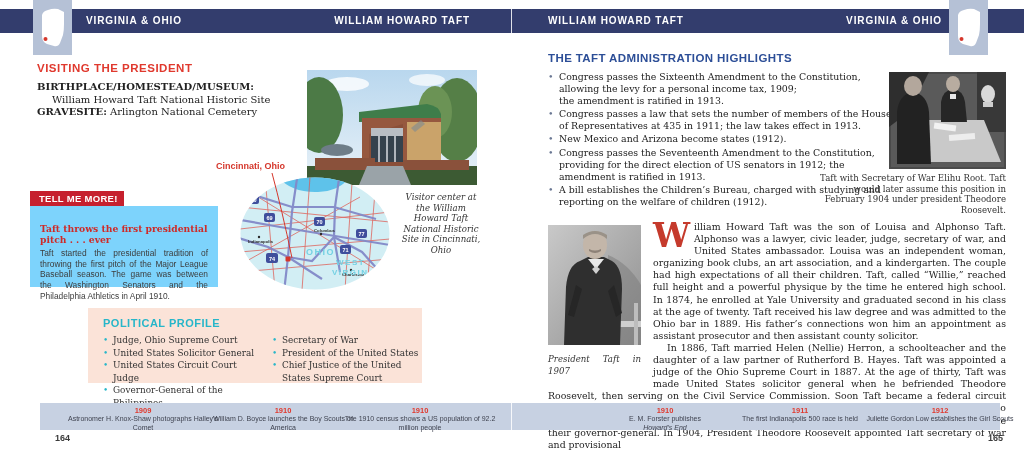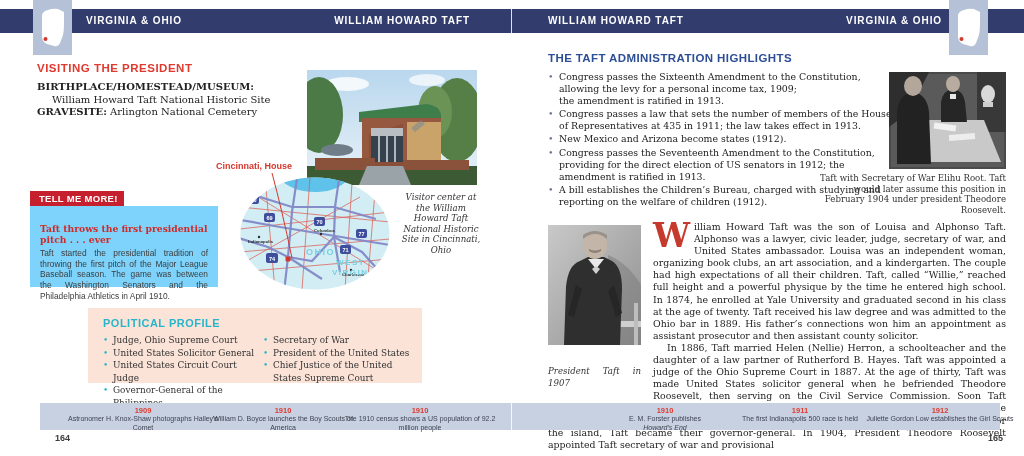--- a/index.html
+++ b/index.html
@@ -31,40 +31,40 @@
   .map-wrap { position:absolute; left:240px; top:177px; width:150px; height:113px; }
   .cinci-label { position:absolute; left:216px; top:161px; color:#d5372c; font-size:9px; font-weight:bold; }
   .leader-svg { position:absolute; left:268px; top:170px; width:32px; height:94px; }
   .tmm-tab { position:absolute; left:30px; top:191px; width:94px; height:19px; background:#c6202e;
     color:#fff; font-size:9.5px; font-weight:bold; letter-spacing:0.3px; line-height:15px; padding-left:9px; }
   .tmm-box { position:absolute; left:30px; top:206px; width:188px; height:81px; background:#7dd3fc; padding:17px 10px 0 10px; }
   .tmm-title { color:#ce2b28; font-family:"DejaVu Serif", serif; font-weight:bold; font-size:9.2px; margin-bottom:3px; }
   .tmm-body { font-size:8.4px; line-height:10.7px; color:#3c3c3c; text-align:justify; }
   .pp-box { position:absolute; left:88px; top:308px; width:334px; height:75px; background:#fbe3d8; }
   .pp-heading { color:#27b6c9; font-size:11px; font-weight:bold; letter-spacing:0.5px; margin:9px 0 5px 15px; }
-  .pp-cols { display:flex; padding-left:15px; }
+  .pp-cols { display:flex; padding-left:15px;justify-content:space-between; }
   .pp-col1 { width:160px; } .pp-col2 { width:150px; }
   .pp-box li { list-style:none; position:relative; padding-left:10px;
     font-family:"DejaVu Serif", serif; font-size:8.9px; line-height:12.6px; color:#333; }
   .pp-box li::before { content:"•"; position:absolute; left:0; color:#29b7c9; }
   
   .highlights-heading { position:absolute; left:548px; top:52px; color:#2c4e97;
     font-size:11.5px; font-weight:bold; letter-spacing:0.4px; }
   .highlights-list { position:absolute; left:548px; top:71px; width:344px; }
   .highlights-list li { list-style:none; position:relative; padding-left:11px; white-space:pre-line;
     font-family:"DejaVu Serif", serif; font-size:9.4px; line-height:12.1px; color:#222; margin-bottom:1px; }
   .highlights-list li::before { content:"•"; position:absolute; left:0; color:#6b7894; }
   .root-photo { position:absolute; left:889px; top:72px; width:117px; height:97px; }
   .root-caption { position:absolute; left:820px; top:173px; width:186px; text-align:right;
     font-family:"DejaVu Serif", serif; font-size:8.6px; line-height:10.6px; color:#333; }
   .article { position:absolute; left:548px; top:221px; width:458px;
     font-family:"DejaVu Serif", serif; font-size:9.4px; line-height:12.1px; text-align:justify; color:#232323; }
   .portrait-fig { float:left; width:93px; margin:4px 12px 2px 0; }
   .portrait-photo { width:93px; height:120px; display:block; }
-  .portrait-caption { font-style:italic; font-size:8.6px; margin-top:20px; color:#333; }
+  .portrait-caption { font-style:italic; font-size:8.6px; margin-top:8px; color:#333; }
   .dropcap { float:left; font-family:"DejaVu Serif", serif; font-weight:bold; font-size:33px;
     line-height:26px; color:#c53a2c; margin:2px 4px 0 0; }
   .article .p2 { text-indent:14px; }
   
   .timeline-bar { position:absolute; left:40px; top:403px; width:960px; height:27px; background:#c7d1e2; }
   .tl-entry { position:absolute; top:406px; width:160px; transform:translateX(-50%); text-align:center; }
   .tl-year { color:#e0392e; font-size:7.5px; font-weight:bold; }
   .tl-text { font-size:7px; line-height:8.6px; color:#3f4350; }
   .tl-text em { font-style:italic; }
   .pgnum { position:absolute; top:433px; font-size:9px; font-weight:bold; color:#3b3b3b; }
@@ -194,21 +194,21 @@
           <g fill="#74d1e3" font-weight="bold" letter-spacing="1.5">
             <text x="66" y="78" font-size="9">OHIO</text>
             <text x="96" y="88" font-size="8">WEST</text>
             <text x="92" y="98" font-size="8">VIRGIN</text>
           </g>
           <rect x="45.5" y="79.5" width="5" height="5" rx="1" fill="#d5372c"></rect>
         </g>
       </g>
     </svg>
   </div>
-  <div class="cinci-label">Cincinnati, House</div>
+  <div class="cinci-label">Cincinnati, Ohio</div>
   <svg class="leader-svg" width="32" height="94">
     <path d="M4,3 Q14,40 24,88" stroke="#d5372c" stroke-width="1" fill="none"></path>
   </svg>
 
   <div class="tmm-tab">TELL ME MORE!</div>
   <div class="tmm-box">
     <div class="tmm-title">Taft throws the first presidential pitch . . . ever</div>
     <div class="tmm-body">Taft started the presidential tradition of throwing the first pitch of the Major League Baseball season. The game was between the Washington Senators and the Philadelphia Athletics in April 1910.</div>
   </div>
 

